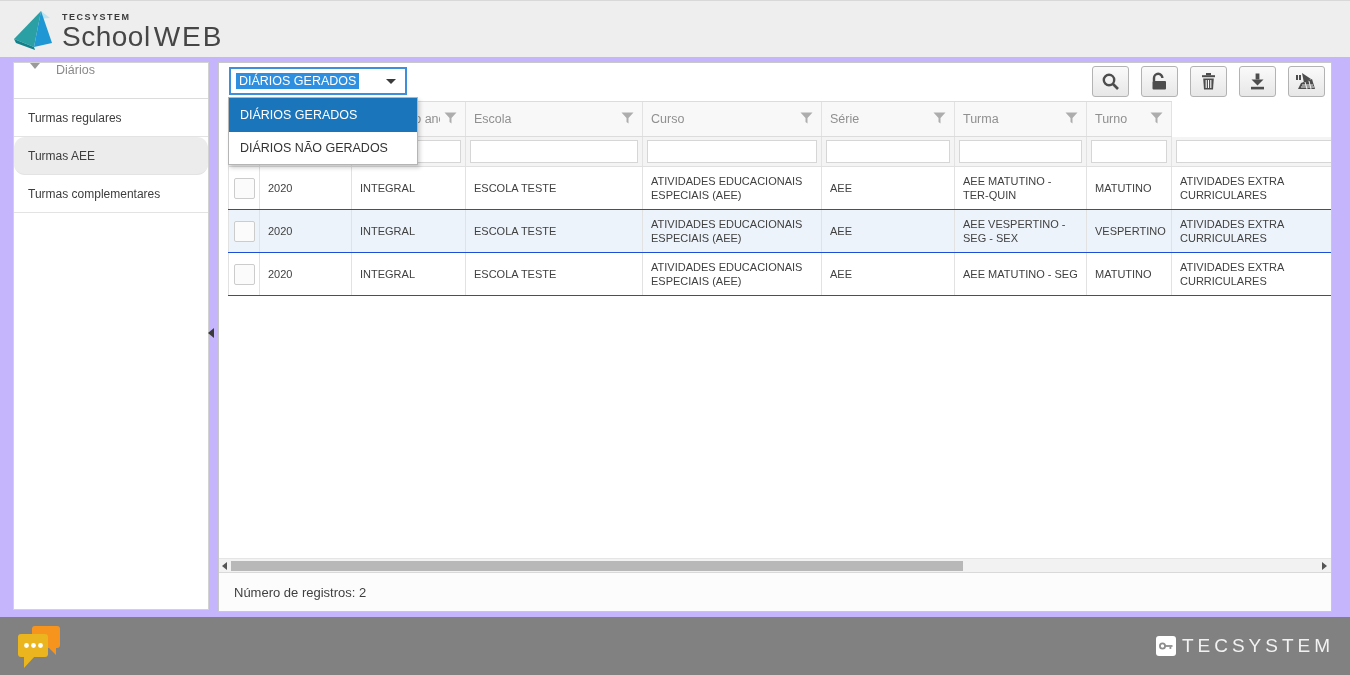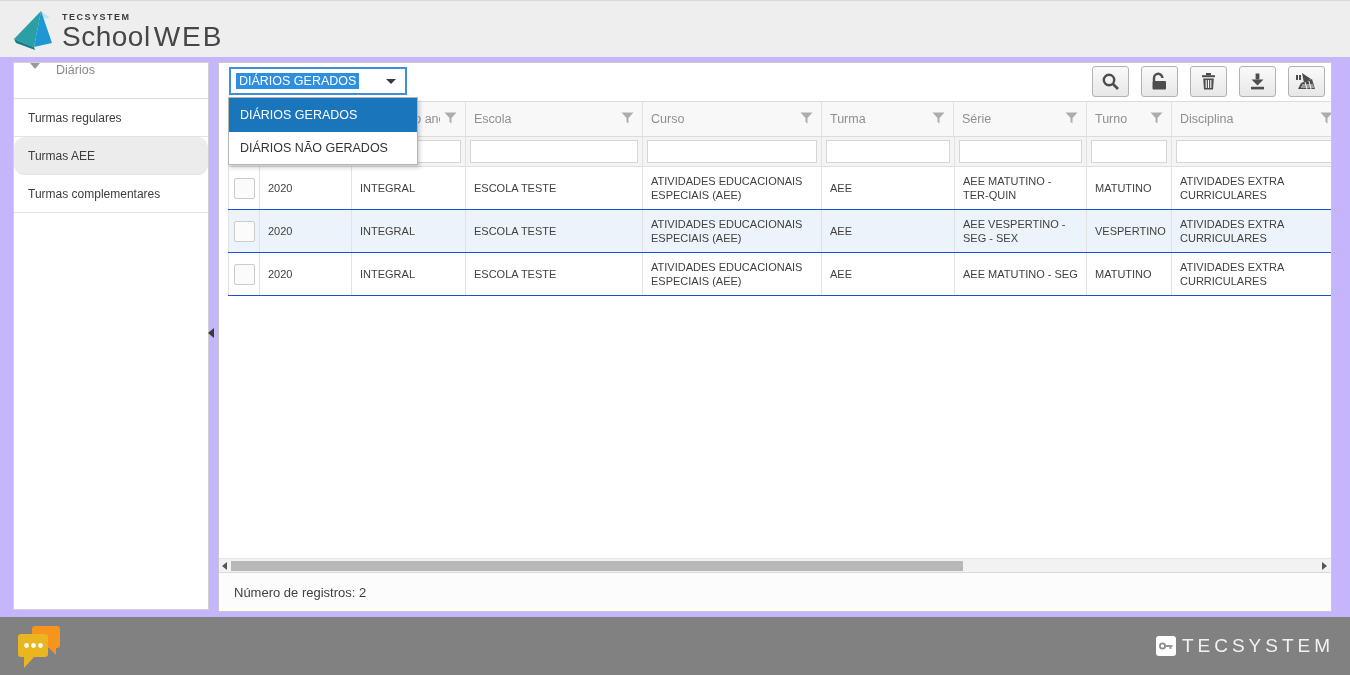--- a/index.html
+++ b/index.html
@@ -223,46 +223,38 @@
           </span>
         </div>
         <div class="gc c4">
           <span class="hlabel">Curso</span>
           <span class="funnel">
             <svg width="13" height="12" viewBox="0 0 13 12">
                 <polygon points="0.5,0.5 12.5,0.5 7.5,6 7.5,11.5 5.5,10 5.5,6" fill="#adadad"></polygon>
               </svg>
           </span>
         </div>
+        <div class="gc c5">
+          <span class="hlabel">Série</span>
+          <span class="funnel">
+            <svg width="13" height="12" viewBox="0 0 13 12">
+                <polygon points="0.5,0.5 12.5,0.5 7.5,6 7.5,11.5 5.5,10 5.5,6" fill="#adadad"></polygon>
+              </svg>
+          </span>
+        </div>
         <div class="gc c6">
           <span class="hlabel">Turma</span>
           <span class="funnel">
             <svg width="13" height="12" viewBox="0 0 13 12">
                 <polygon points="0.5,0.5 12.5,0.5 7.5,6 7.5,11.5 5.5,10 5.5,6" fill="#adadad"></polygon>
               </svg>
           </span>
         </div>
-        <div class="gc c5">
-          <span class="hlabel">Série</span>
-          <span class="funnel">
-            <svg width="13" height="12" viewBox="0 0 13 12">
-                <polygon points="0.5,0.5 12.5,0.5 7.5,6 7.5,11.5 5.5,10 5.5,6" fill="#adadad"></polygon>
-              </svg>
-          </span>
-        </div>
         <div class="gc c7">
           <span class="hlabel">Turno</span>
-          <span class="funnel">
-            <svg width="13" height="12" viewBox="0 0 13 12">
-                <polygon points="0.5,0.5 12.5,0.5 7.5,6 7.5,11.5 5.5,10 5.5,6" fill="#adadad"></polygon>
-              </svg>
-          </span>
-        </div>
-        <div class="gc c8">
-          <span class="hlabel">Disciplina</span>
           <span class="funnel">
             <svg width="13" height="12" viewBox="0 0 13 12">
                 <polygon points="0.5,0.5 12.5,0.5 7.5,6 7.5,11.5 5.5,10 5.5,6" fill="#adadad"></polygon>
               </svg>
           </span>
         </div>
       </div>
 
       <div class="g-filter">
         <div class="gc c0"></div>

